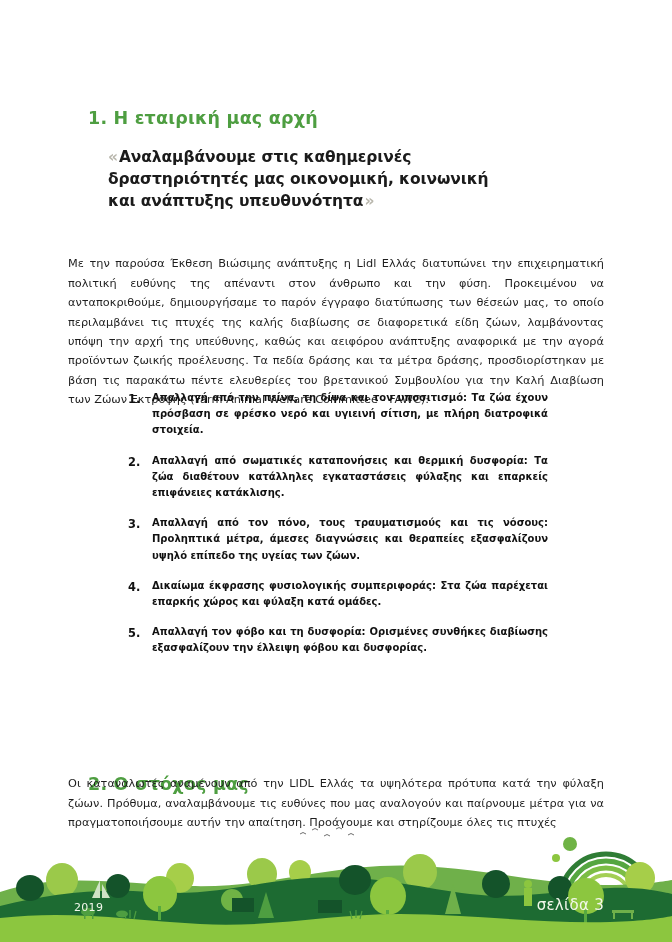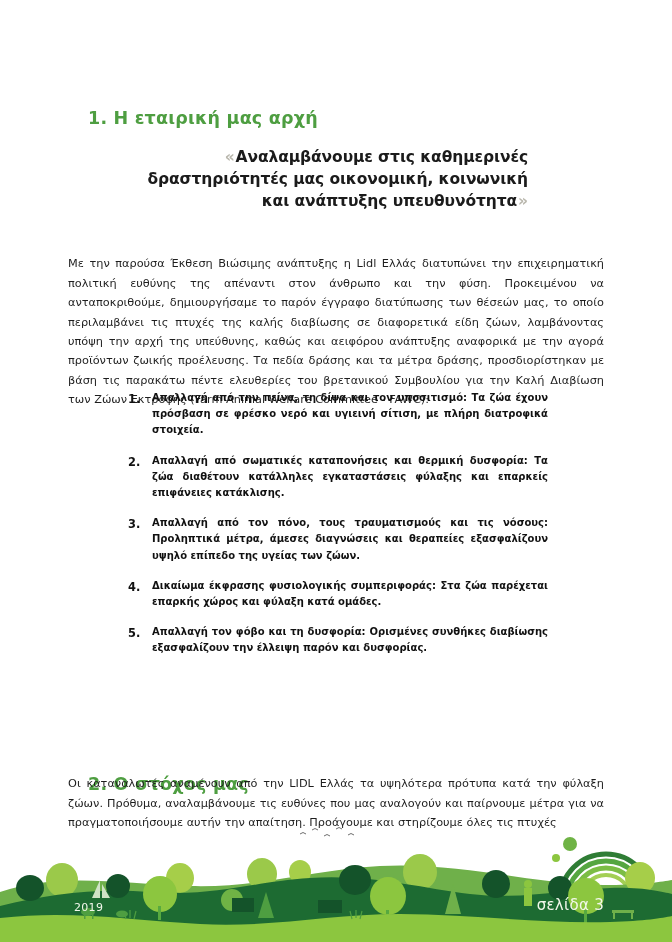--- a/index.html
+++ b/index.html
@@ -50,21 +50,20 @@
   .pullquote {
     position: absolute;
     left: 108px;
     top: 146px;
     width: 420px;
     font-size: 15.5px;
     font-weight: bold;
     color: #1b1b1b;
     line-height: 1.42;
     letter-spacing: -0.1px;
-    text-align: right;
   }
   .guillemet {
     color: #b9b7ad;
     font-weight: bold;
   }
   .guillemet-open { margin-right: 1px; }
   .guillemet-close { margin-left: 1px; }
 
   
   .body-par {
@@ -184,21 +183,21 @@
     <li class="freedom-item">
       <span class="freedom-num">3.</span>
       <span class="freedom-text">Απαλλαγή από τον πόνο, τους τραυματισμούς και τις νόσους: Προληπτικά μέτρα, άμεσες διαγνώσεις και θεραπείες εξασφαλίζουν υψηλό επίπεδο της υγείας των ζώων.</span>
     </li>
     <li class="freedom-item">
       <span class="freedom-num">4.</span>
       <span class="freedom-text">Δικαίωμα έκφρασης φυσιολογικής συμπεριφοράς: Στα ζώα παρέχεται επαρκής χώρος και φύλαξη κατά ομάδες.</span>
     </li>
     <li class="freedom-item">
       <span class="freedom-num">5.</span>
-      <span class="freedom-text">Απαλλαγή τον φόβο και τη δυσφορία: Ορισμένες συνθήκες διαβίωσης εξασφαλίζουν την έλλειψη παρόν και δυσφορίας.</span>
+      <span class="freedom-text">Απαλλαγή τον φόβο και τη δυσφορία: Ορισμένες συνθήκες διαβίωσης εξασφαλίζουν την έλλειψη φόβου και δυσφορίας.</span>
     </li>
   </ol>
 
   <div class="heading-2-wrap">
     <div class="section-heading">
       <span class="num">2.</span>
       <span>Ο στόχος μας</span>
     </div>
   </div>
 

